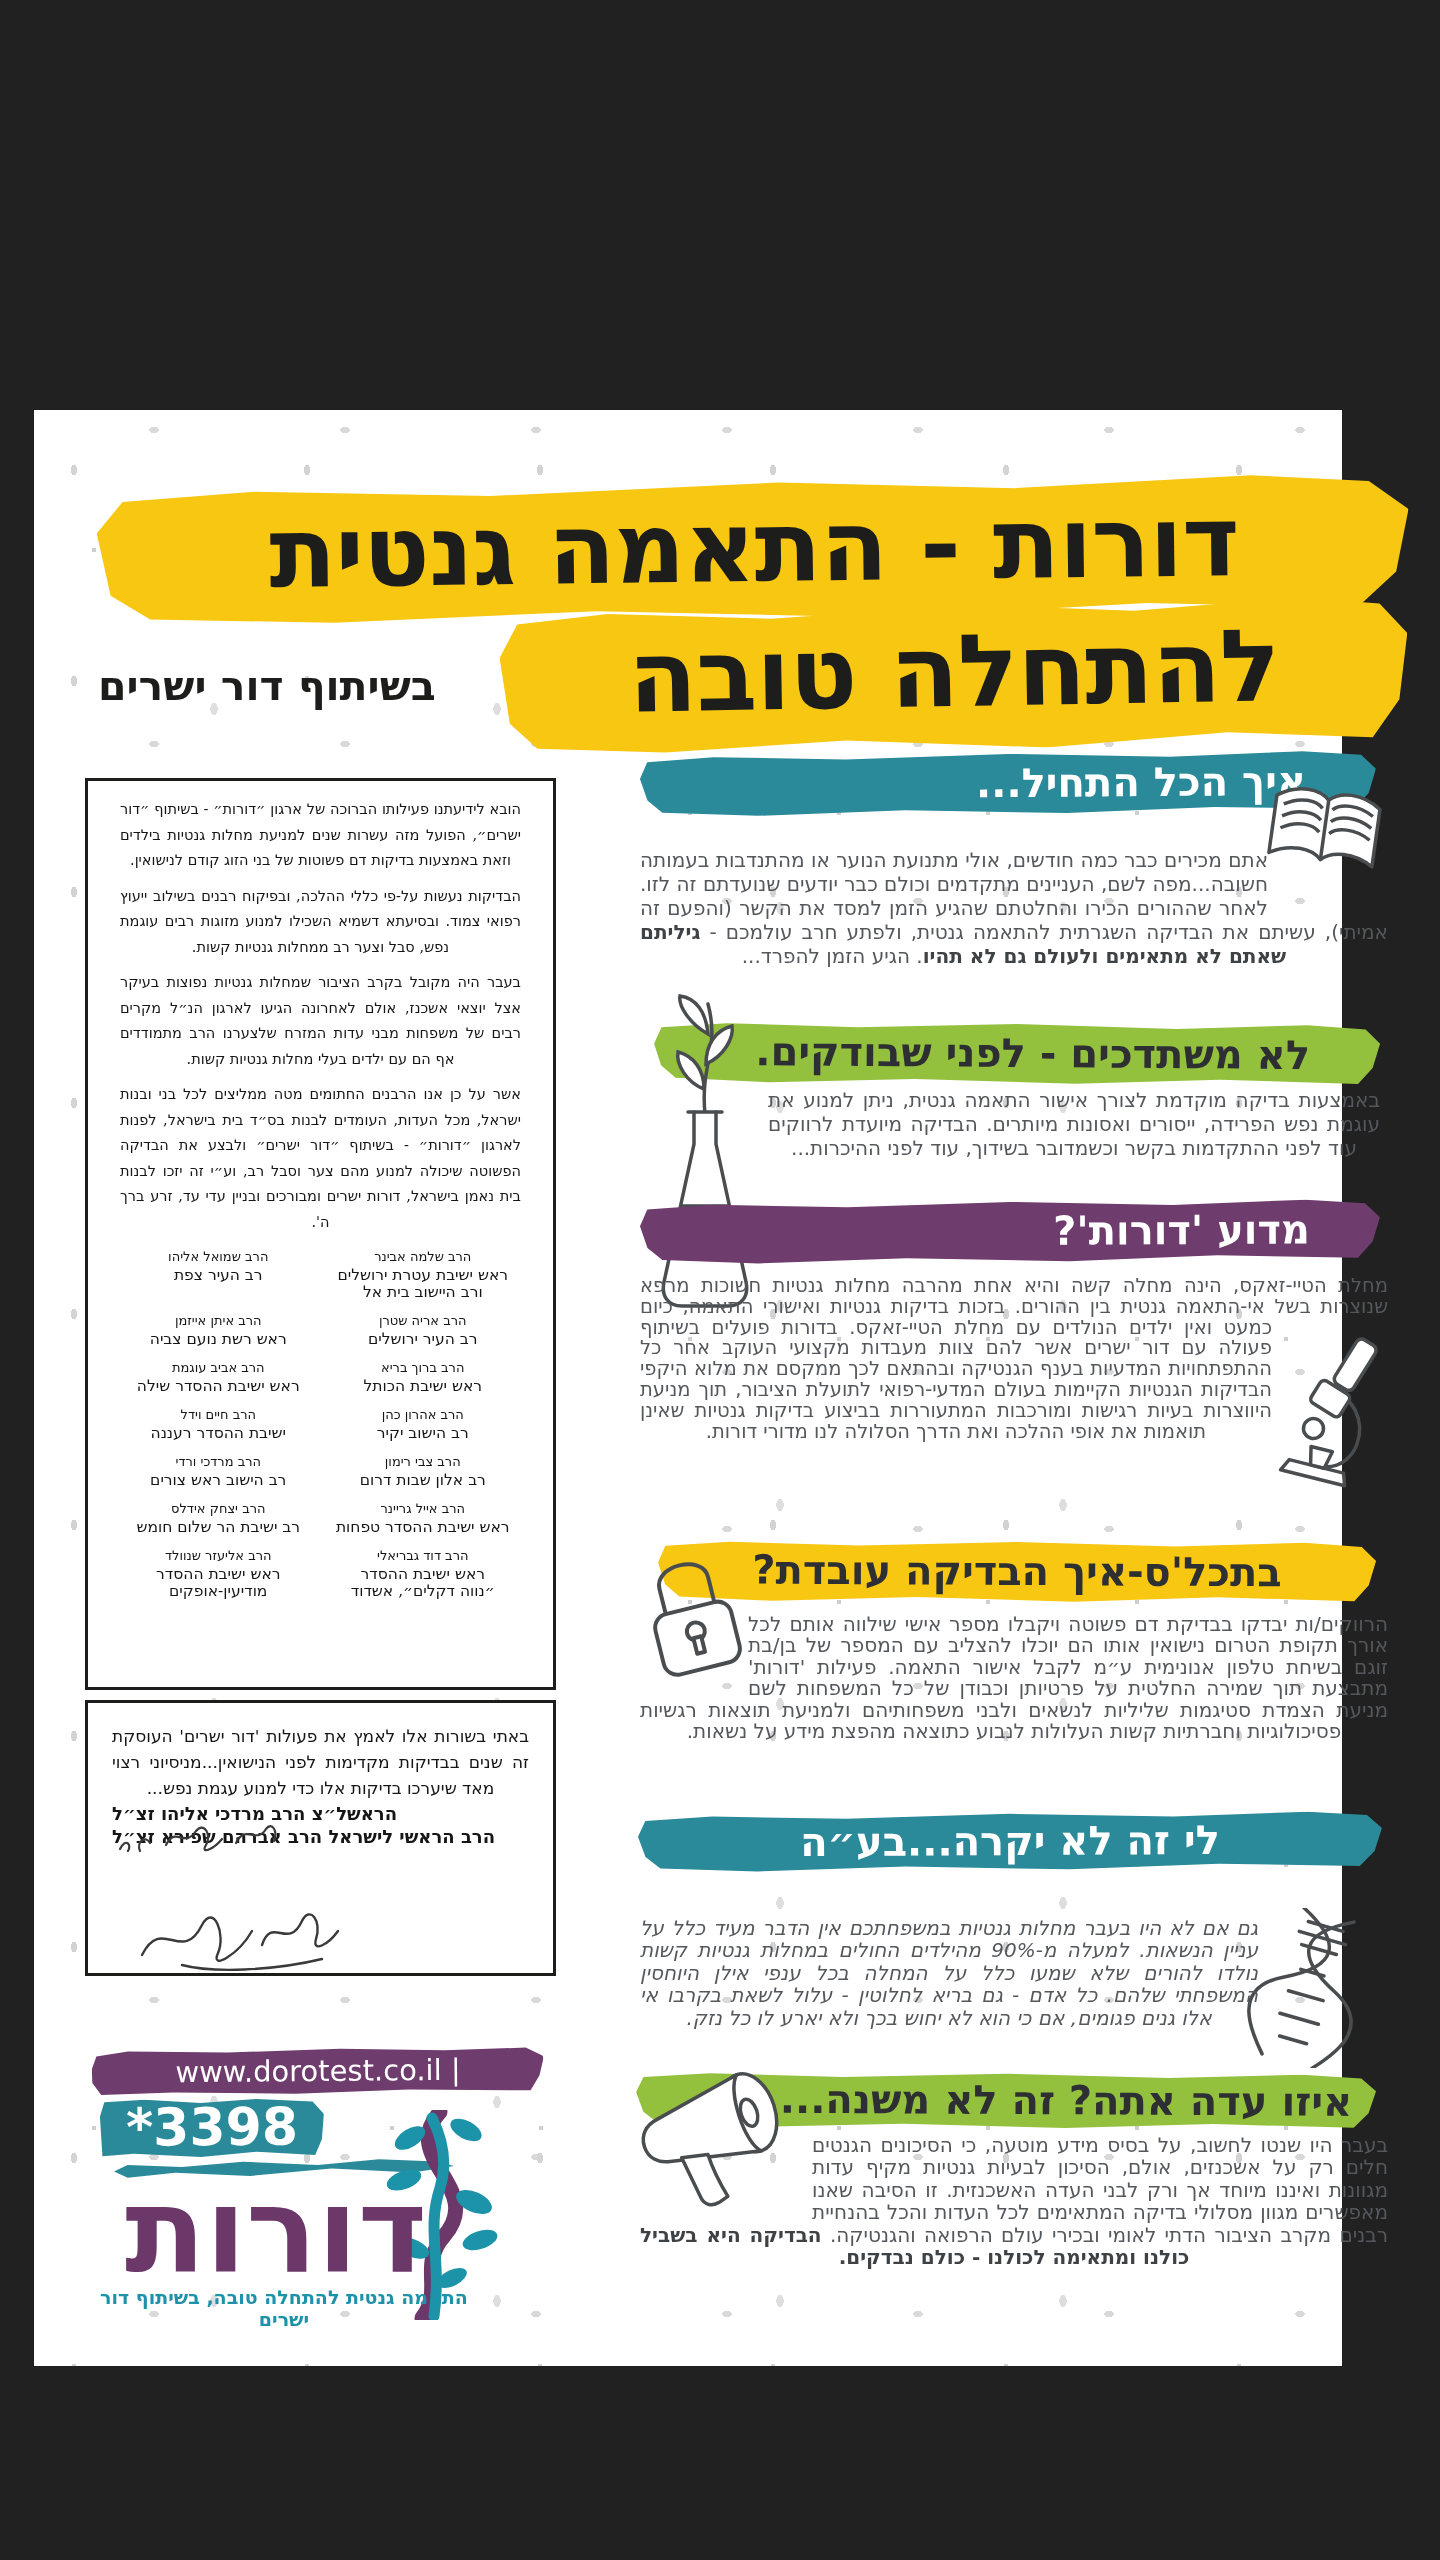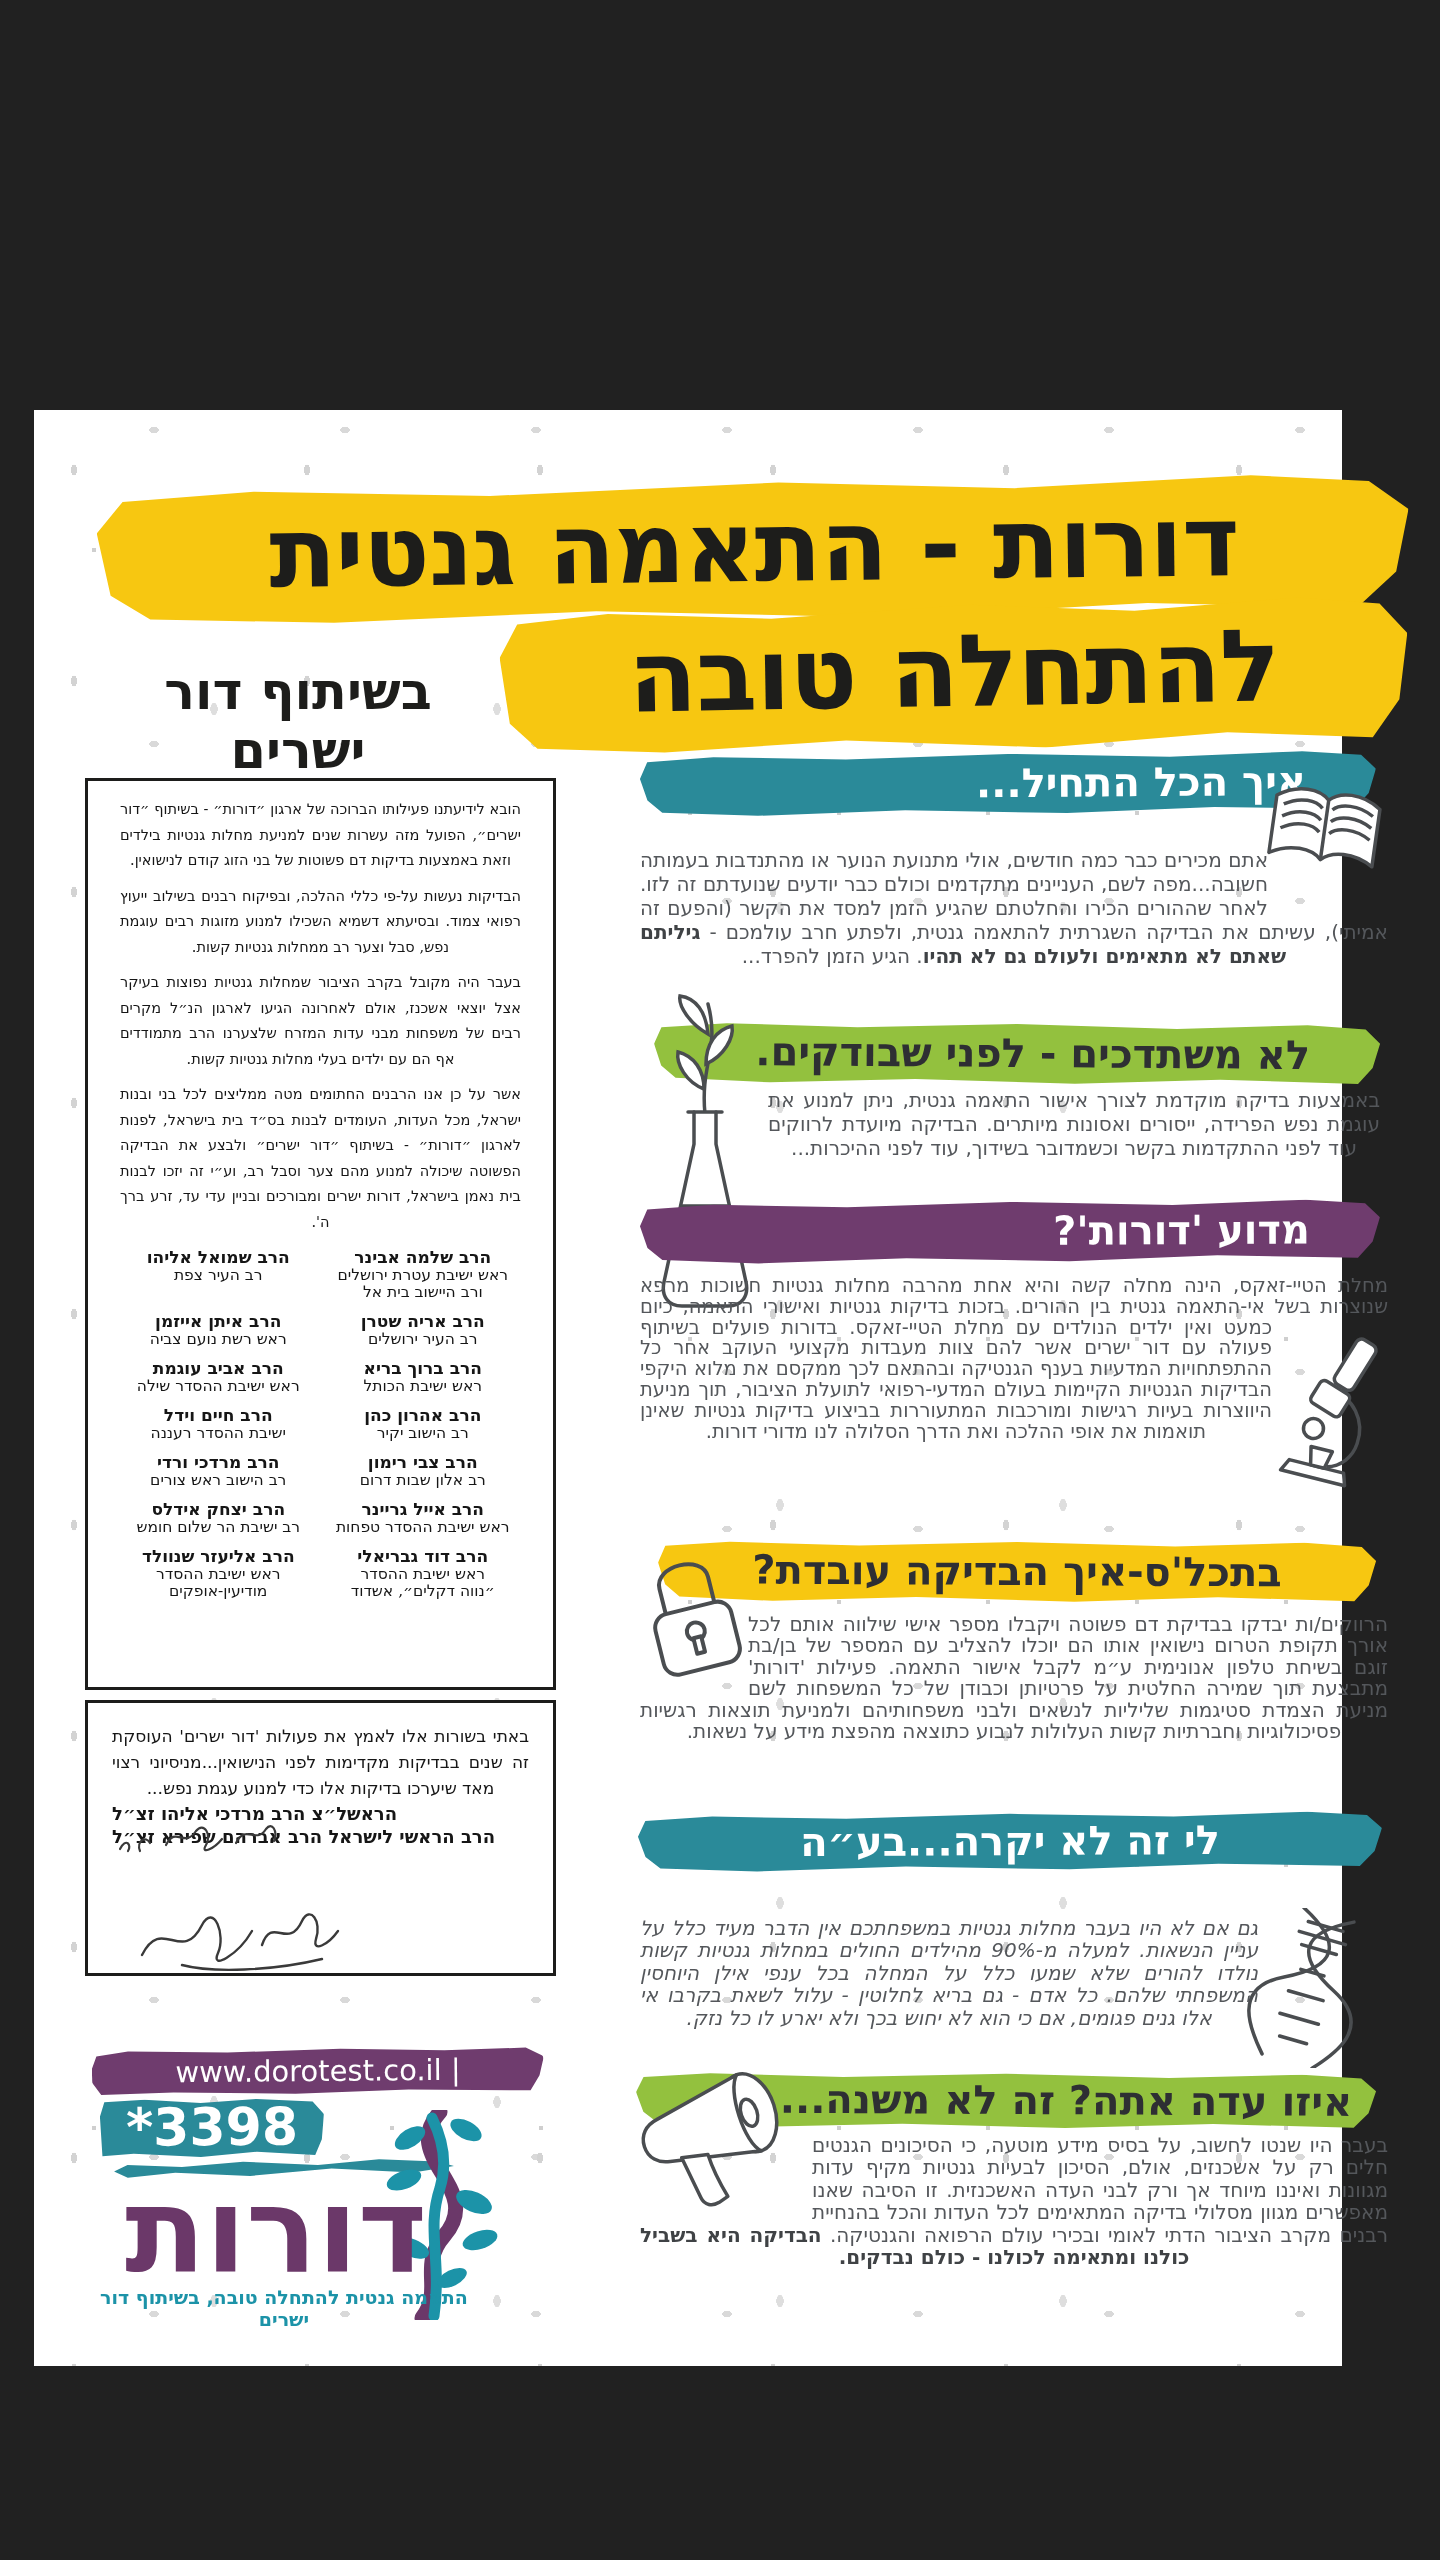--- a/index.html
+++ b/index.html
@@ -26,22 +26,22 @@
   .strip.jag{clip-path:polygon(0% 32%,2% 10%,12% 4%,30% 9%,52% 2%,70% 8%,88% 1%,97% 6%,100% 26%,99% 70%,96% 95%,80% 90%,60% 98%,38% 91%,18% 97%,4% 93%,1% 76%);}
   .strip1{left:63px;top:70px;width:1312px;height:142px;transform:rotate(-0.7deg);}
   .strip2{left:466px;top:192px;width:908px;height:150px;transform:rotate(-1deg);}
   .title-line{
     position:absolute;color:#1D1D1B;font-weight:bold;text-align:center;
     letter-spacing:-1px;line-height:1;
   }
   .title1{left:70px;top:88px;width:1300px;font-size:98px;transform:rotate(-0.7deg);}
   .title2{left:470px;top:212px;width:900px;font-size:100px;transform:rotate(-1deg);}
   .subtitle{
-    position:absolute;left:64px;top:252px;width:400px;text-align:center;
-    font-size:51px;font-weight:bold;color:#1D1D1B;
+    position:absolute;left:64px;top:252px;width:400px;text-align:left;
+    font-size:41px;font-weight:bold;color:#1D1D1B;
   }
 
   
   .col-right{position:absolute;left:594px;top:342px;width:762px;height:1580px;}
   .banner{
     position:absolute;height:64px;line-height:62px;font-size:40px;font-weight:bold;
     clip-path:polygon(0% 38%,1% 12%,10% 5%,28% 10%,50% 3%,72% 9%,90% 2%,98% 8%,100% 30%,99% 68%,97% 93%,78% 88%,58% 96%,36% 90%,16% 97%,3% 91%,1% 72%);
   }
   .b-teal{background:#2A8A99;color:#ffffff;}
   .b-green{background:#93C13E;color:#2E2F33;}
@@ -84,21 +84,21 @@
     position:absolute;left:51px;width:471px;border:3px solid #1D1D1B;background:#fff;
     box-sizing:border-box;direction:rtl;color:#161616;
     font-family:"DejaVu Serif","DejaVu Sans",serif;
   }
   .box1{top:368px;height:912px;padding:16px 32px;overflow:hidden;}
   .box1 p{margin:0 0 10px 0;font-size:14.5px;line-height:25.5px;text-align:justify;text-align-last:center;}
   .rabbis{
     display:grid;grid-template-columns:1fr 1fr;direction:rtl;
     row-gap:10px;column-gap:8px;margin-top:12px;text-align:center;
   }
-  .rabbi-name{font-weight:bold;font-size:17px;line-height:20px;}
+  .rabbi-name{font-weight:normal;font-size:13px;line-height:20px;}
   .rabbi-title{font-size:15.5px;line-height:17px;text-align:center;}
 
   .box2{top:1290px;height:276px;padding:14px 24px;position:absolute;}
   .box2 .quote{margin:6px 0 0 0;font-size:17px;line-height:26px;text-align:justify;text-align-last:center;}
   .box2 .attr{margin:2px 0 0 0;font-weight:bold;font-size:18px;text-align:left;}
   .box2 .q2{margin-top:28px;}
   .sig{position:absolute;}
   .sig1{left:18px;top:112px;}
   .sig2{left:34px;top:192px;}
 

